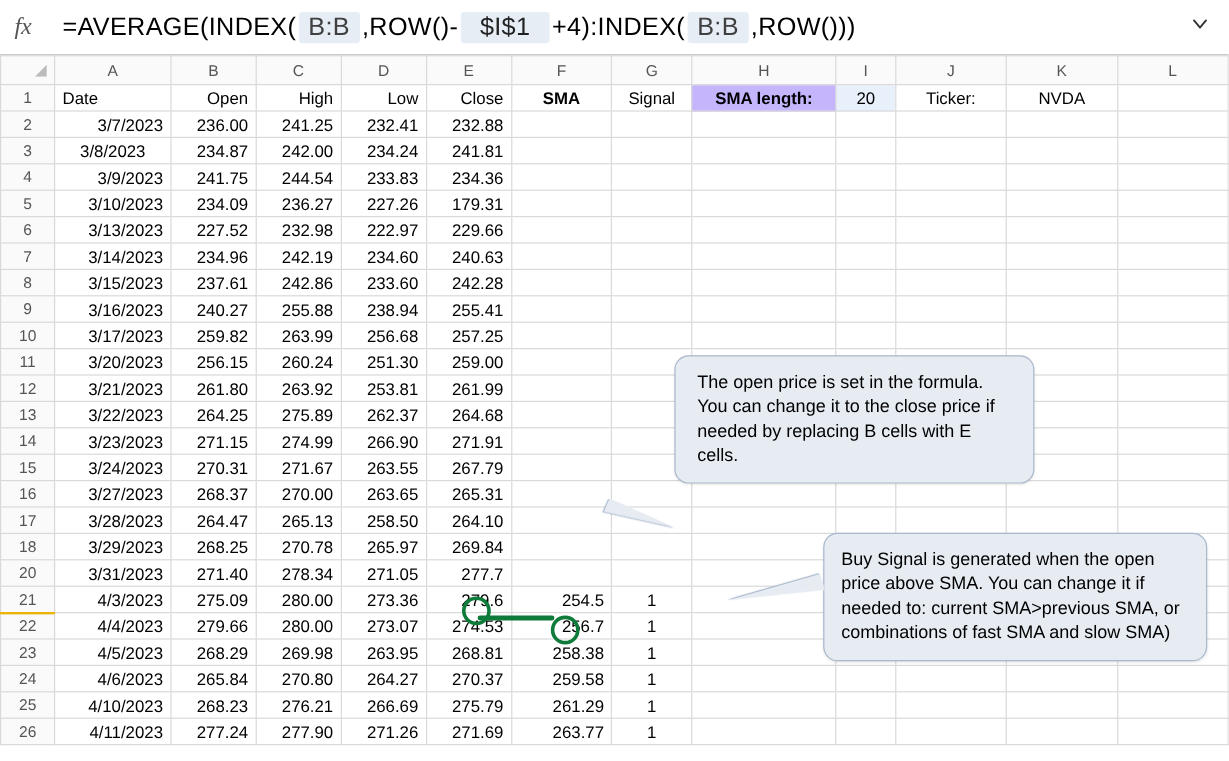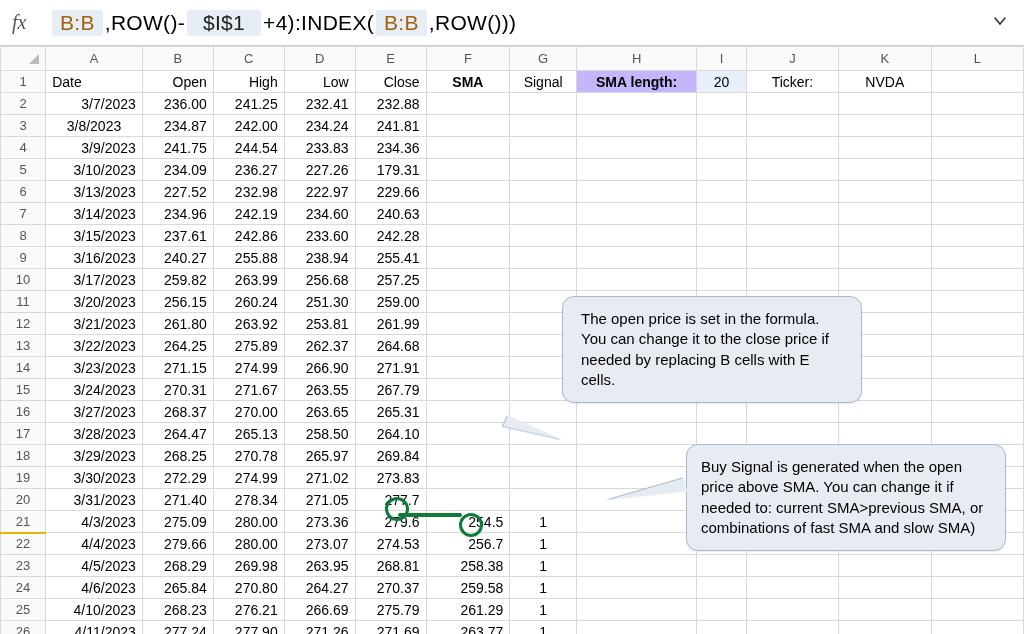--- a/index.html
+++ b/index.html
@@ -33,21 +33,21 @@
     display: flex;
     align-items: center;
     gap: 2px;
     flex-wrap: nowrap;
   }
   .fchunk { white-space: pre; }
   .ref-b {
     background: #e6edf5;
     border-radius: 3px;
     padding: 1px 8px;
-    color: #a16207;
+    color: #404040;
   }
   .ref-i {
     background: #e6edf5;
     border-radius: 3px;
     padding: 1px 16px;
     color: #222;
   }
   .down-caret {
     width: 32px; text-align: center;
     font-size: 16px; color: #333;
@@ -157,20 +157,21 @@
   }
   .gl1 { left: 398px; top: 467px; width: 64px; transform: rotate(0deg); }
   .thick-row td { border-bottom: 2px solid #bbb; }
 </style>
 </head>
 <body>
 
 <div class="formula-bar">
   <div class="fx-label">fx</div>
   <div class="formula-text">
+    <span class="fchunk">=AVERAGE(INDEX(</span>
     <span class="fchunk ref-b">B:B</span>
     <span class="fchunk">,ROW()-</span>
     <span class="fchunk ref-i">$I$1</span>
     <span class="fchunk">+4):INDEX(</span>
     <span class="fchunk ref-b">B:B</span>
     <span class="fchunk">,ROW()))</span>
   </div>
   <div class="down-caret">
     <svg width="14" height="14" viewBox="0 0 14 14">
         <path d="M2 4 L7 10 L12 4" stroke="#333" stroke-width="1.6" fill="none" stroke-linecap="round"></path>
@@ -481,35 +482,20 @@
           <td class="num">269.84</td>
           <td class="num"></td>
           <td class="ctr"></td>
           <td></td>
           <td></td>
           <td></td>
           <td></td>
           <td></td>
         </tr>
         <tr>
-          <td class="rowhdr">19</td>
-          <td class="num" style="text-align: right;">3/30/2023</td>
-          <td class="num">272.29</td>
-          <td class="num">274.99</td>
-          <td class="num">271.02</td>
-          <td class="num">273.83</td>
-          <td class="num"></td>
-          <td class="ctr"></td>
-          <td></td>
-          <td></td>
-          <td></td>
-          <td></td>
-          <td></td>
-        </tr>
-        <tr>
           <td class="rowhdr">20</td>
           <td class="num" style="text-align: right;">3/31/2023</td>
           <td class="num">271.40</td>
           <td class="num">278.34</td>
           <td class="num">271.05</td>
           <td class="num">277.7</td>
           <td class="num"></td>
           <td class="ctr"></td>
           <td></td>
           <td></td>

